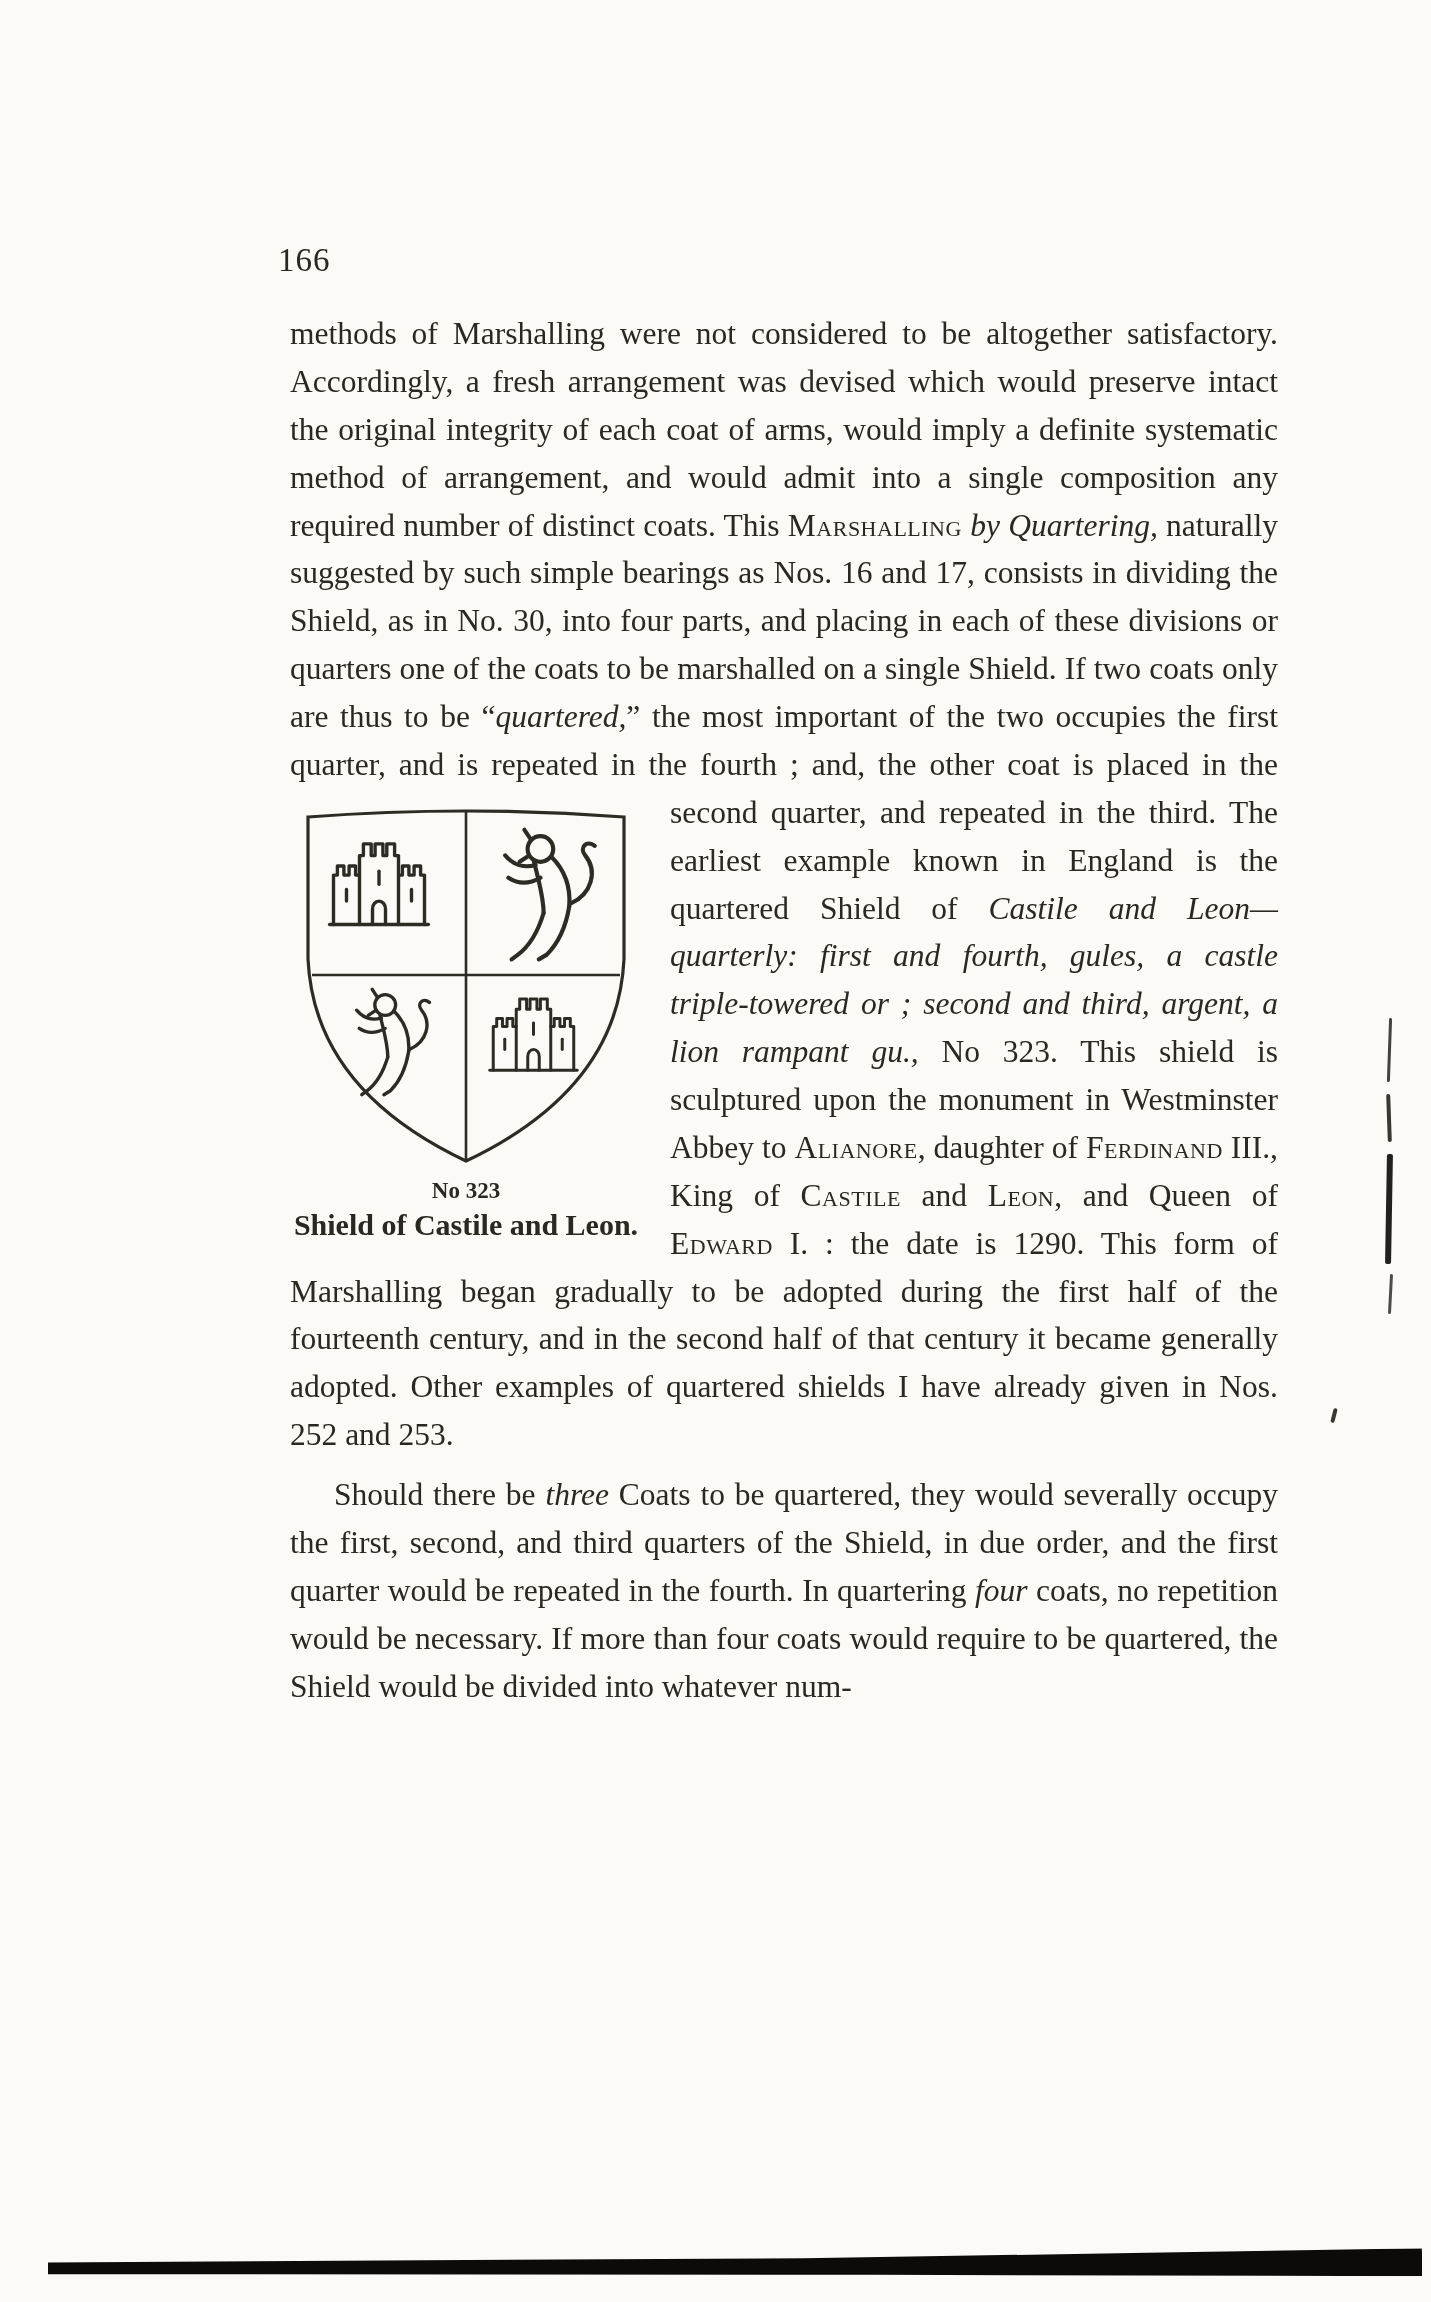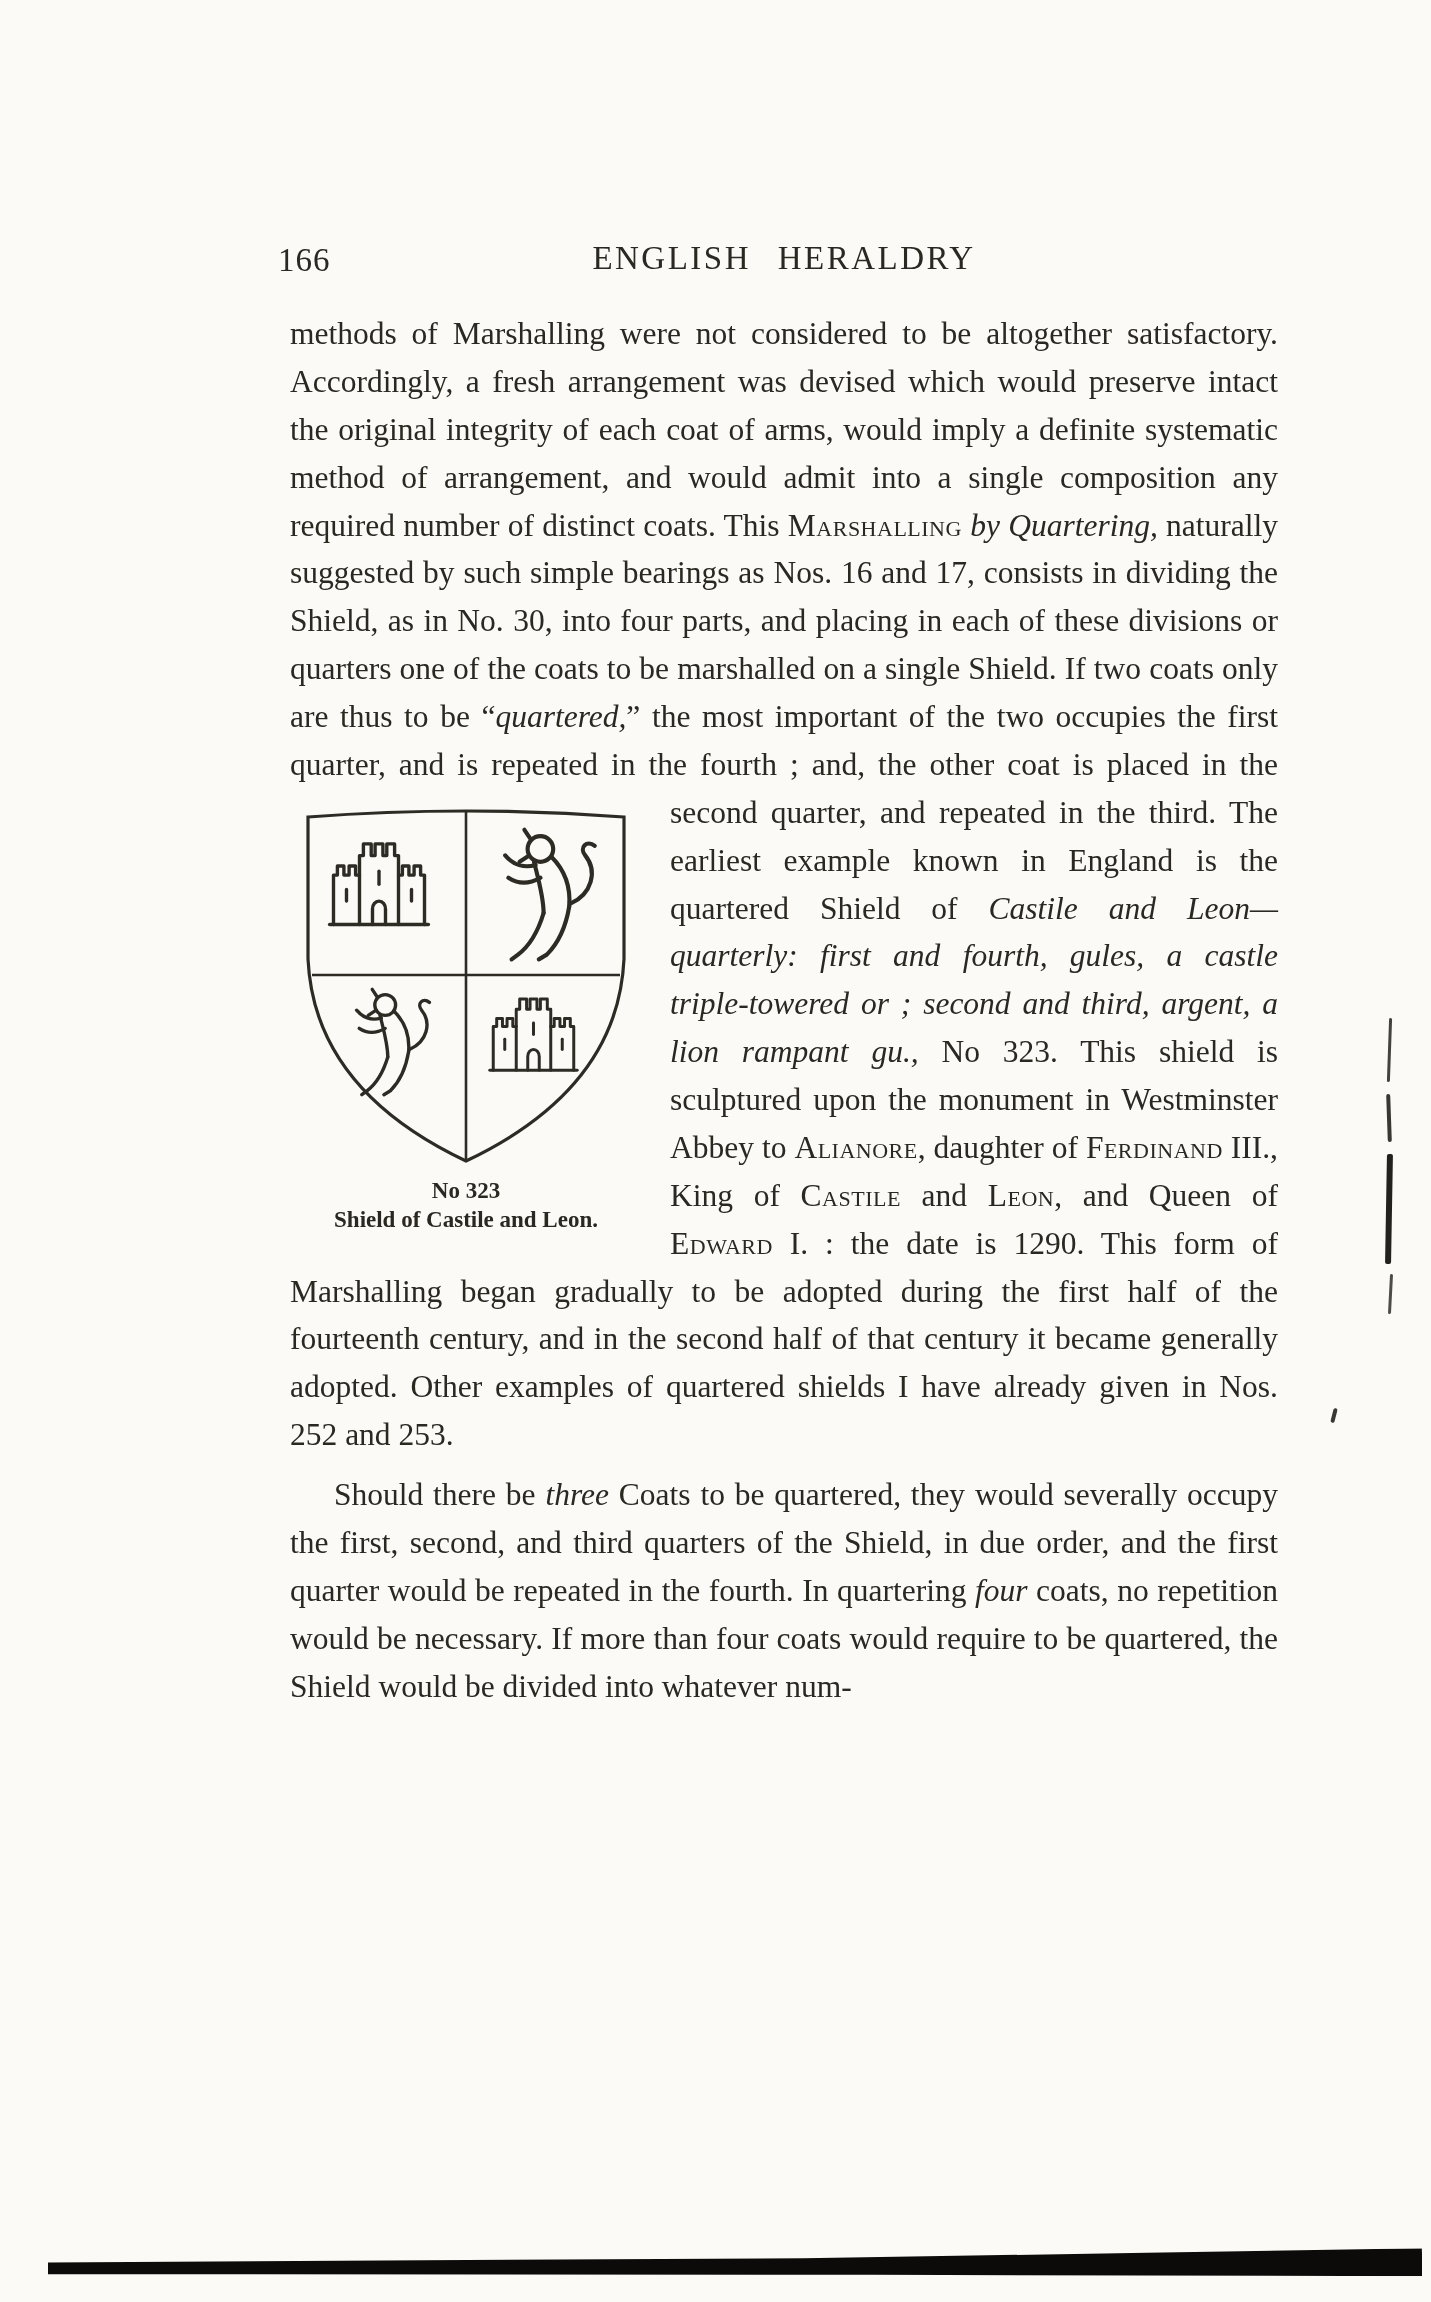--- a/index.html
+++ b/index.html
@@ -64,21 +64,21 @@
   }
   .figure svg { display: block; margin: 0 auto; }
   .caption1 {
     display: block;
     font-size: 23px;
     line-height: 1.25;
     margin-top: 8px;
   }
   .caption2 {
     display: block;
-    font-size: 23px;
+    font-size: 30px;
     line-height: 1.25;
   }
 
   
   .bottom-bar {
     position: absolute;
     left: 48px;
     top: 2250px;
     width: 1374px;
     height: 28px;
@@ -115,21 +115,20 @@
 </style>
 </head>
 <body>
 
 <div class="page">
 
   <div class="content">
 
     <div class="header">
       <span class="page-number">166</span>
-      <div class="header-title">ENGLISH HERALDRY</div>
     </div>
 
     <p class="para">
       <span><span>methods of Marshalling were not considered to be altogether satisfactory.  Accordingly, a fresh arrangement was devised which would preserve intact the original integrity of each coat of arms, would imply a definite systematic method of arrangement, and would admit into a single composition any required number of distinct coats.  This </span><span class="seg-sc">Marshalling</span><span> </span><span class="seg-i">by Quartering,</span><span> naturally suggested by such simple bearings as Nos. 16 and 17, consists in dividing the Shield, as in No. 30, into four parts, and placing in each of these divisions or quarters one of the coats to be marshalled on a single Shield.  If two coats only are thus to be “</span><span class="seg-i">quartered,</span><span>” the most important of the two occupies the first quarter, and is repeated in the fourth ; and, the other coat is placed in the </span></span>
       <span class="figure">
         <svg width="340" height="370" viewBox="0 0 340 370" aria-hidden="true">
           <defs>
             <g id="castle" fill="none" stroke="#2e2b25" stroke-width="2.6" stroke-linejoin="round" stroke-linecap="round">
               <path d="M35,75 V22 H38 V13 H44 V22 H47 V13 H53 V22 H56 V13 H62 V22 H65 V75"></path>
               <path d="M15,75 V37 H18 V30 H23 V37 H27 V30 H32 V37 H35"></path>

